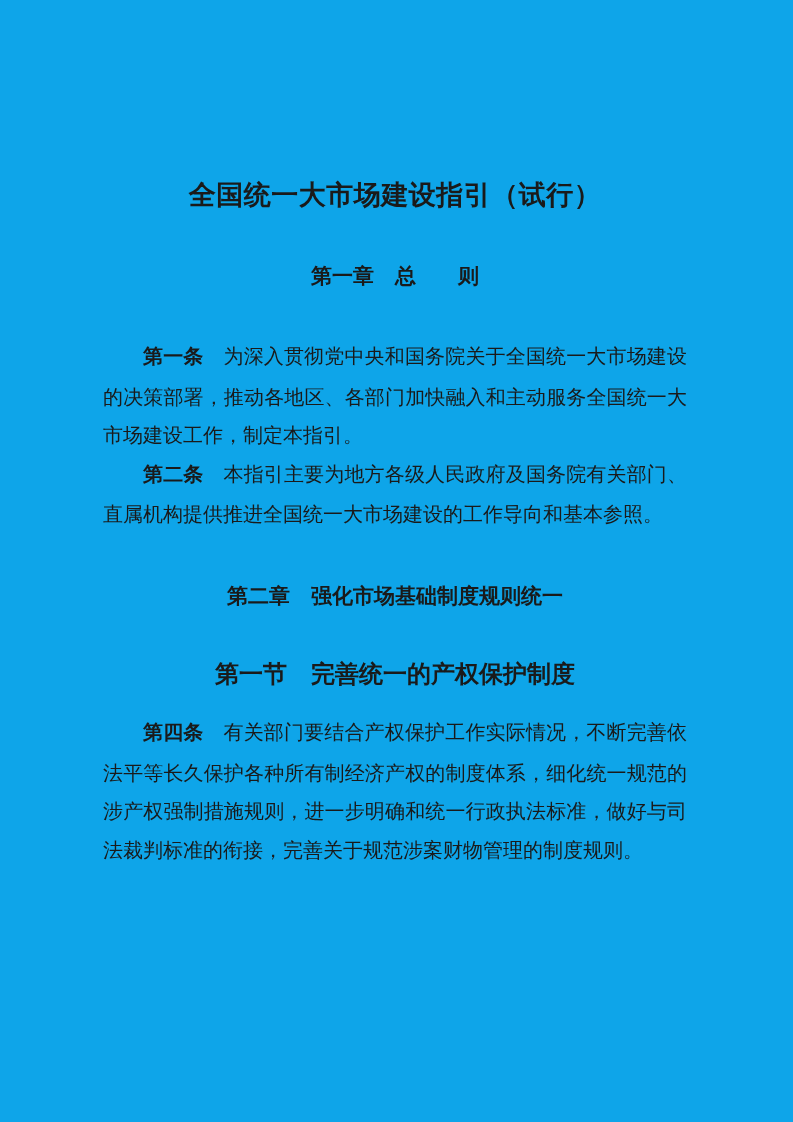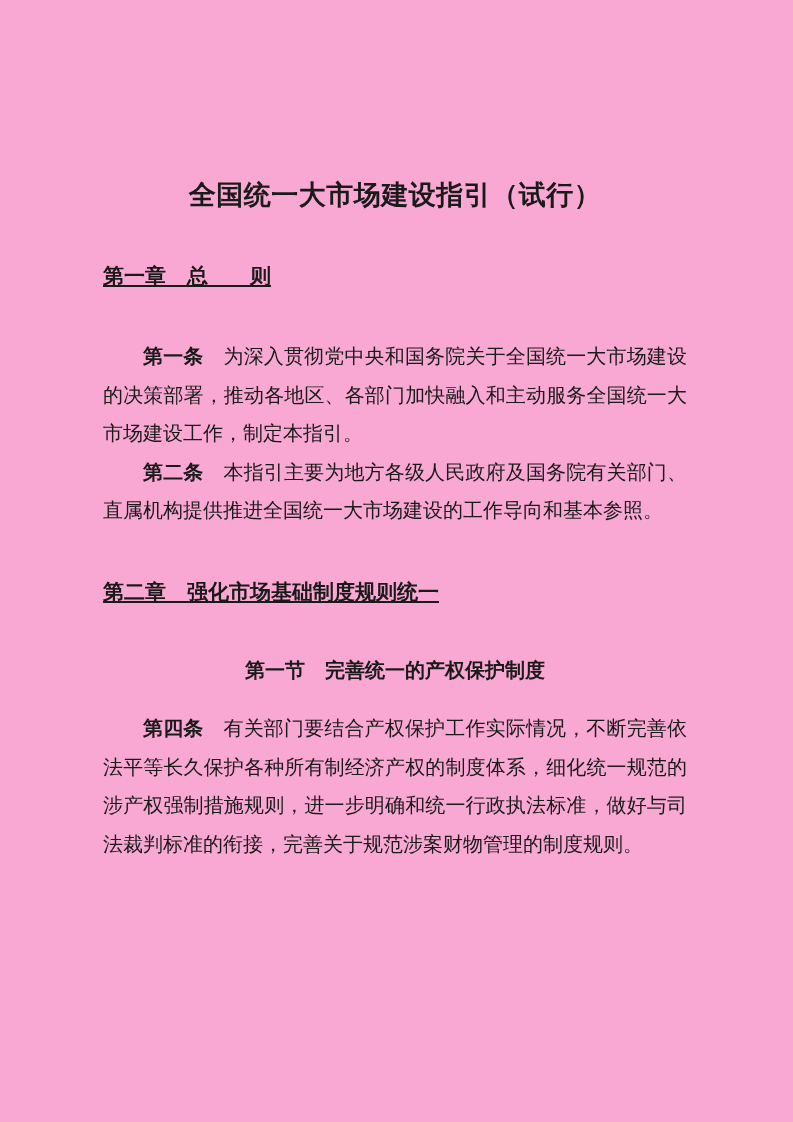--- a/index.html
+++ b/index.html
@@ -5,21 +5,21 @@
   html, body {
     margin: 0;
     padding: 0;
     background: #ffffff;
   }
   .page {
     position: relative;
     width: 793px;
     height: 1122px;
     margin: 0 auto;
-    background: #f9a8d4;
+    background: #0ea5e9;
     color: #1a1a1a;
     overflow: hidden;
     font-family: "Liberation Serif", "DejaVu Serif", serif;
   }
   .content {
     position: absolute;
     left: 103px;
     top: 0;
     width: 584px;
   }
@@ -31,30 +31,29 @@
     font-weight: 700;
     text-align: center;
     letter-spacing: 0.5px;
     font-family: "Liberation Serif", "DejaVu Serif", serif;
   }
   .chapter-heading {
     margin: 48px 0 0 0;
     font-size: 21px;
     line-height: 28px;
     font-weight: 700;
-    text-align: left;
+    text-align: center;
     font-family: "Liberation Serif", "DejaVu Serif", serif;
-    text-decoration: underline;
   }
   .chapter-heading.second {
     margin-top: 48px;
   }
   .section-heading {
     margin: 50px 0 0 0;
-    font-size: 20px;
+    font-size: 24px;
     line-height: 28px;
     font-weight: 700;
     text-align: center;
     font-family: "Liberation Sans", "DejaVu Sans", sans-serif;
   }
   .articles {
     margin-top: 47px;
   }
   .articles.last {
     margin-top: 25px;
@@ -62,21 +61,21 @@
   p.article {
     margin: 0;
     font-size: 20px;
     line-height: 38.6px;
     text-align: justify;
     text-indent: 40px;
     font-family: "Liberation Serif", "DejaVu Serif", serif;
   }
   .article-label {
     font-weight: 700;
-    font-family: Liberation Sans, sans-serif;
+    font-family: Liberation Mono, monospace;
     margin-right: 1em;
   }
   .article-text {
     font-weight: 400;
   }
 </style>
 </head>
 <body>
 
 <div class="page">

